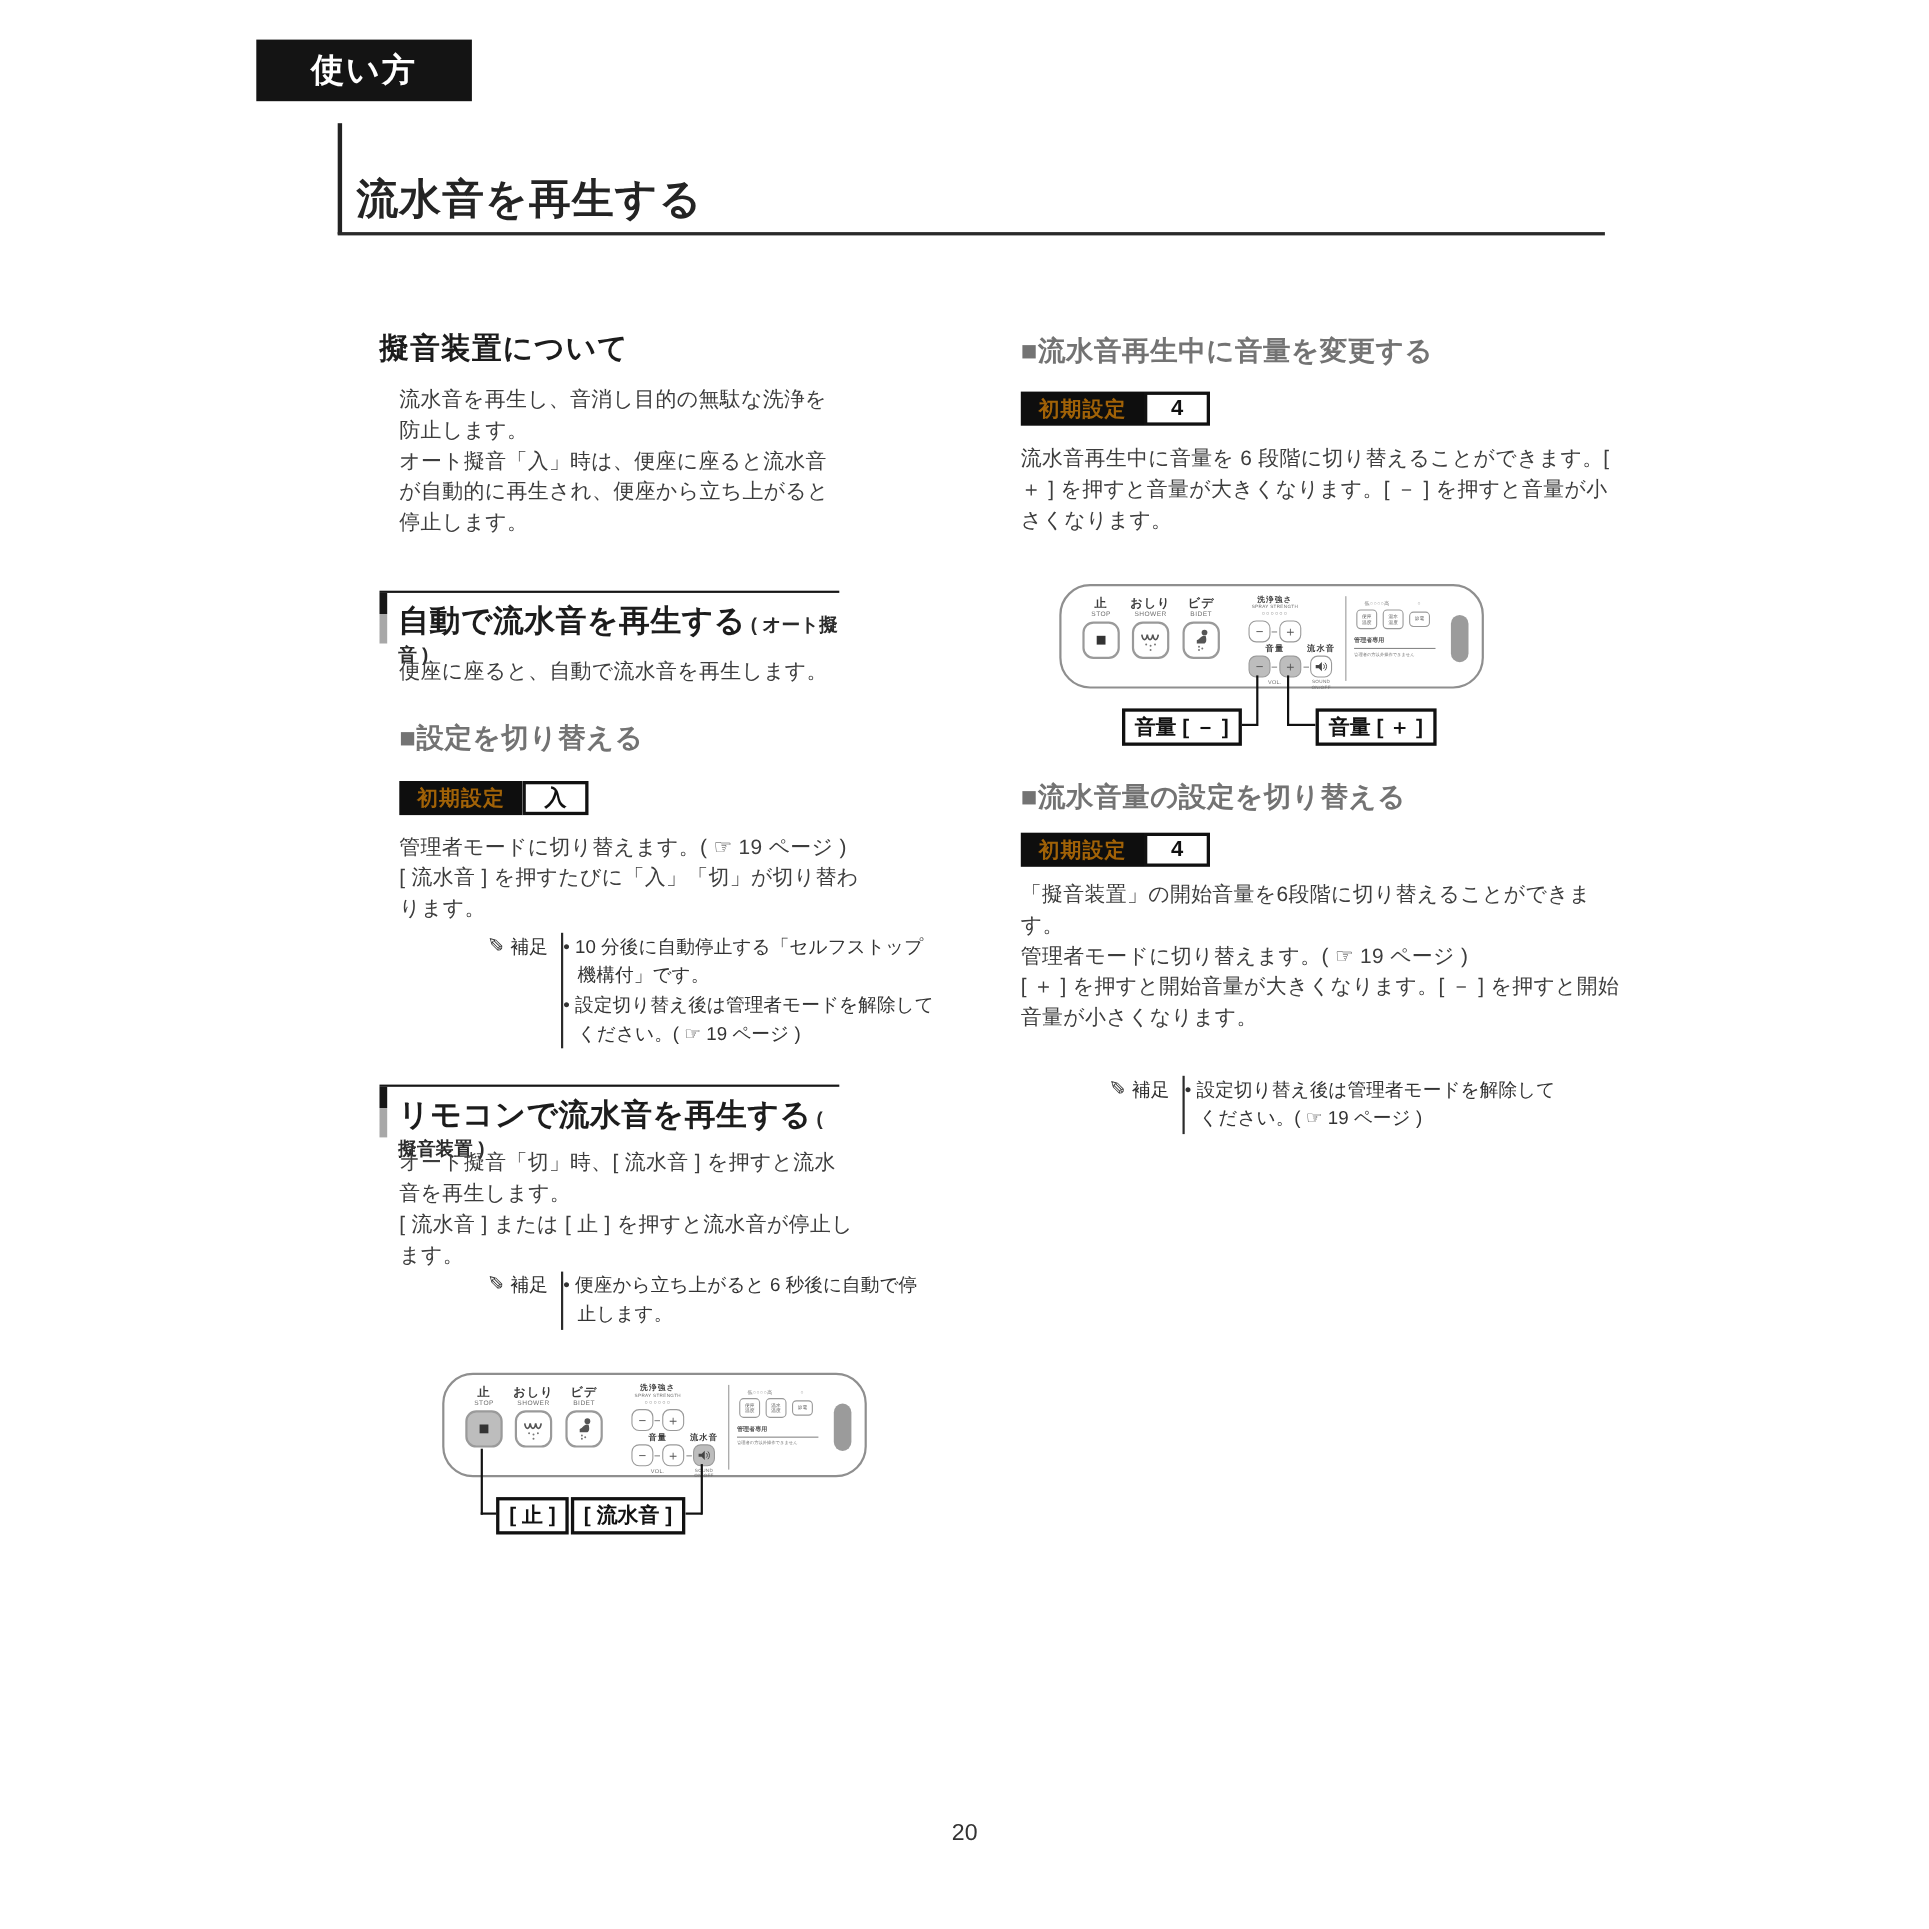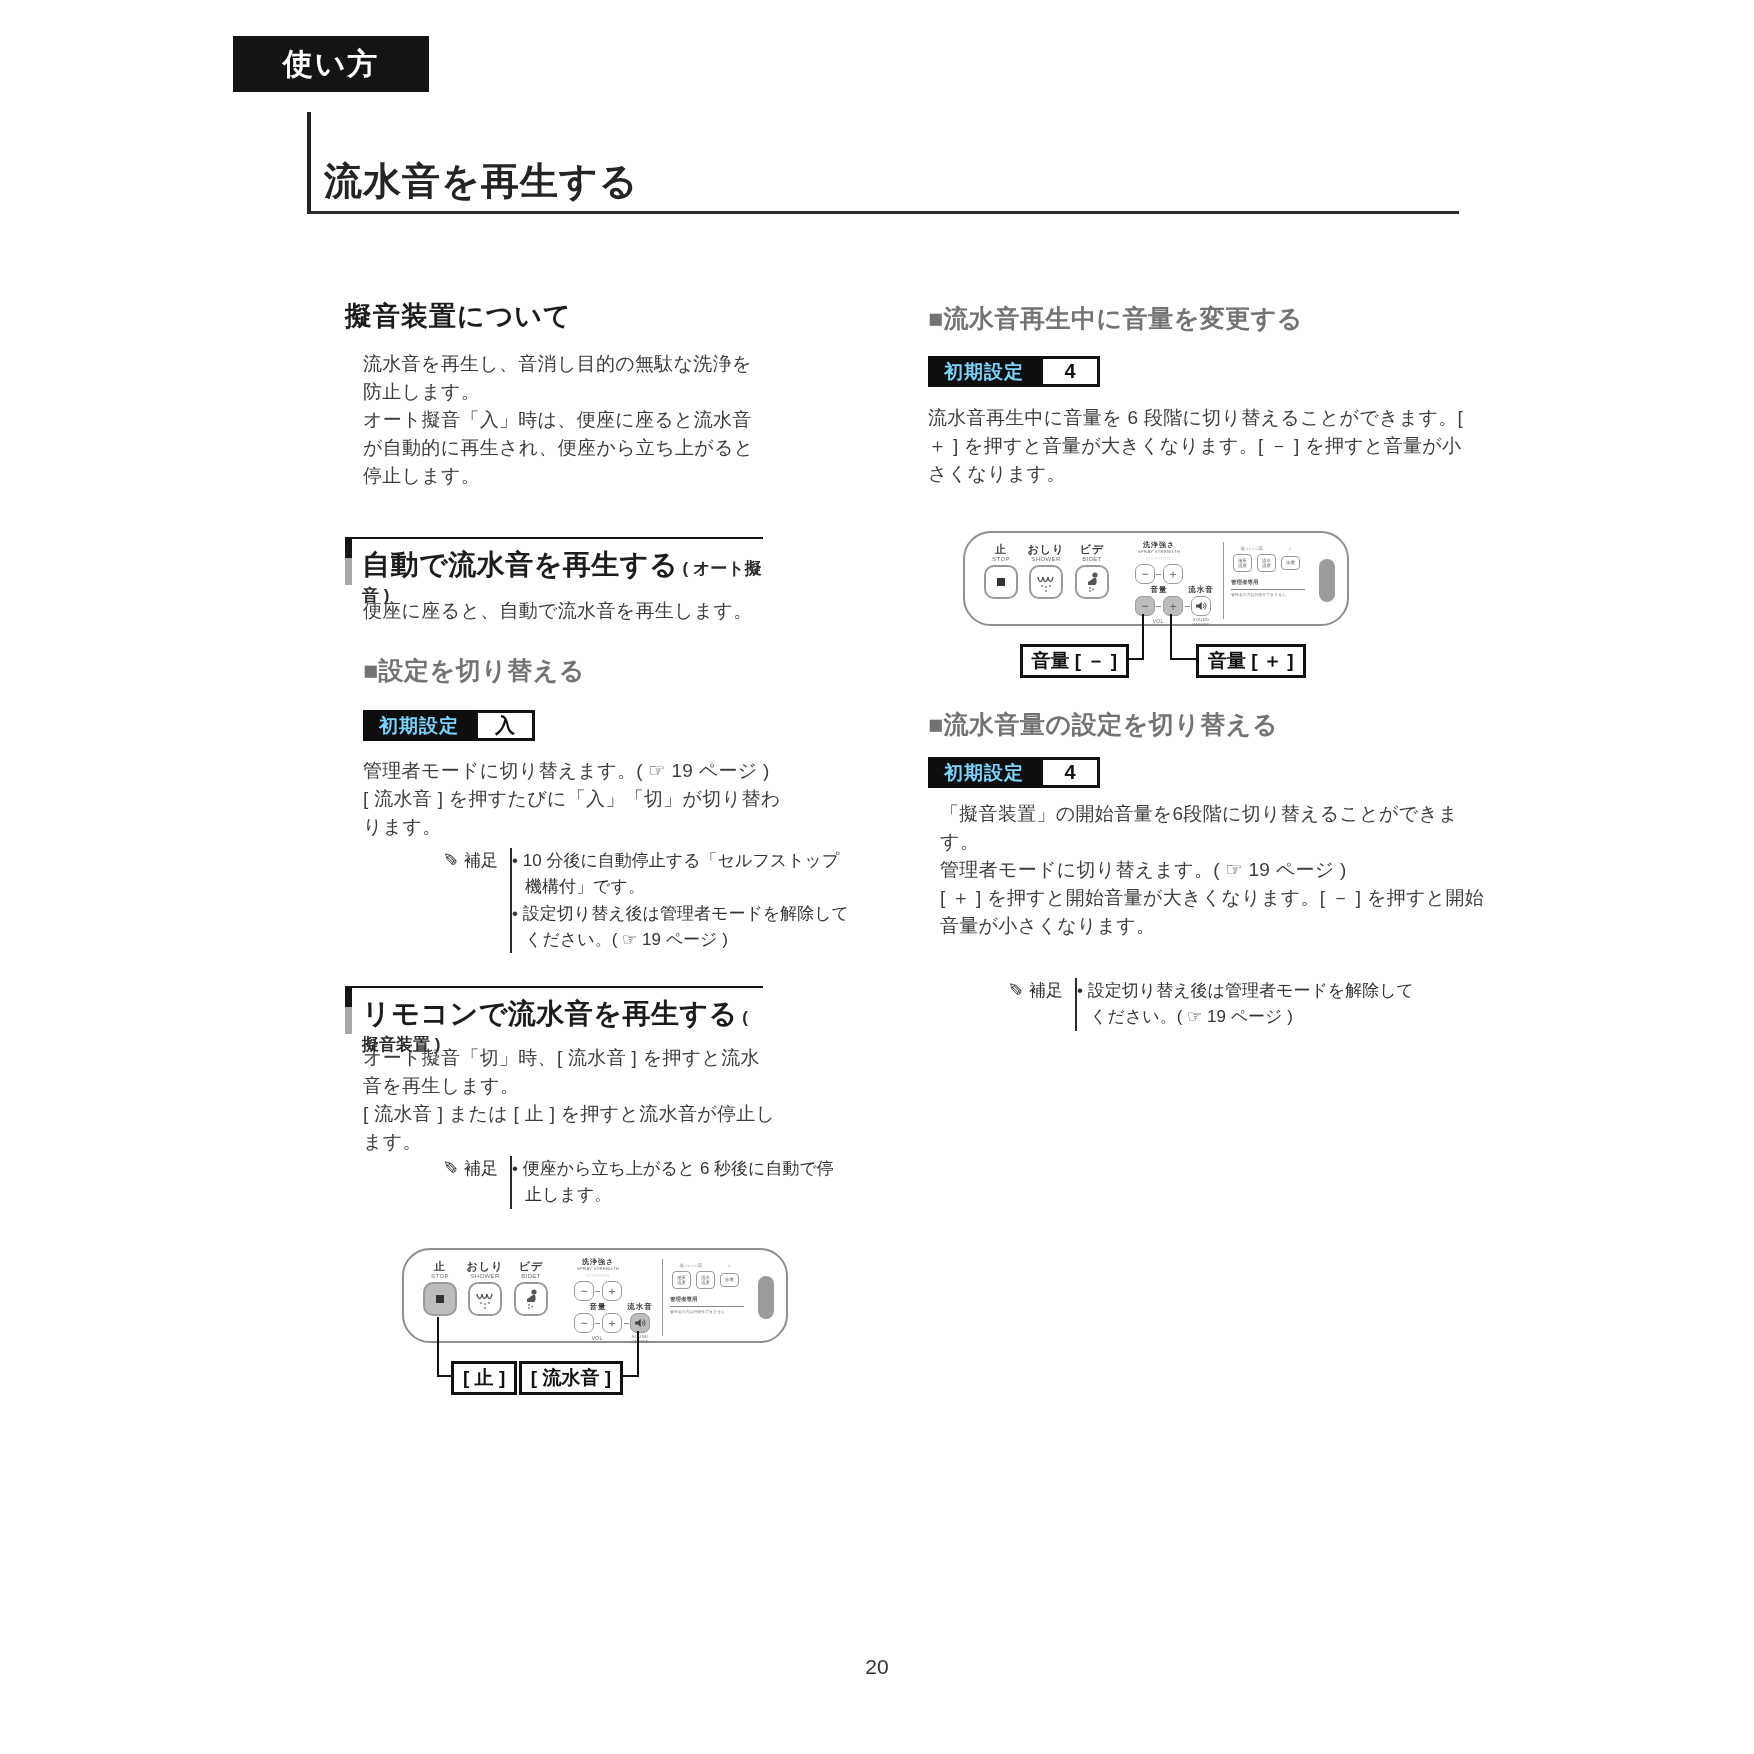--- a/index.html
+++ b/index.html
@@ -24,21 +24,21 @@
 
   
   .sec { position:absolute; border-top:2.5px solid #161616; padding:7px 0 0 17px; }
   .sec-bar { position:absolute; left:0; top:0; width:7px; height:46px;
     background:linear-gradient(#161616 0 42%, #a8a8a8 42% 100%); }
   .sec-title { font-size:28px; font-weight:700; color:#1c1c1c; letter-spacing:0.5px; }
   .sec-note { font-size:17px; font-weight:700; color:#2b2b2b; }
 
   
   .badge { position:absolute; display:flex; height:31px; }
-  .badge-label { background:#0e0e0e; color:#7dd3fc; font-size:19px; font-weight:700;
+  .badge-label { background:#0e0e0e; color:#a16207; font-size:19px; font-weight:700;
     display:flex; align-items:center; padding:0 16px; letter-spacing:1px; }
   .badge-value { border:3px solid #111; background:#fff; width:60px; display:flex;
     align-items:center; justify-content:center; font-size:20px; font-weight:700; color:#111; }
 
   
   .note { position:absolute; display:flex; align-items:stretch; }
   .note-head { display:flex; align-items:flex-start; gap:6px; padding-top:1px;
     font-size:17px; color:#2f2f2f; white-space:nowrap; margin-right:12px; }
   .pencil-icon::before { content:"✐"; font-size:18px; color:#2f2f2f; display:inline-block; transform:scaleX(-1); }
   .note-items { border-left:2.5px solid #2b2b2b; }
@@ -319,21 +319,21 @@
     <div class="cline-v" style="left:207px; top:83px; height:46px;"></div>
     <div class="cline-h" style="left:207px; top:127px; width:26px;"></div>
     <div class="callout" style="left:233px; top:113px;">音量 [ ＋ ]</div>
   </div>
 
   <div class="h3" style="left:928px; top:708px;">■流水音量の設定を切り替える</div>
   <div class="badge" style="left:928px; top:757px;">
     <div class="badge-label">初期設定</div>
     <div class="badge-value">4</div>
   </div>
-  <div class="body-text" style="left:928px; top:800px; width:545px;margin-left:12px;">「擬音装置」の開始音量を6段階に切り替えることができます。
+  <div class="body-text" style="left:928px; top:800px; width:545px;">「擬音装置」の開始音量を6段階に切り替えることができます。
 管理者モードに切り替えます。( ☞ 19 ページ )
 [ ＋ ] を押すと開始音量が大きくなります。[ － ] を押すと開始音量が小さくなります。</div>
 
   <div class="note" style="left:1008px; top:978px;">
     <div class="note-head">
       <span class="pencil-icon"></span>
       <span>補足</span>
     </div>
     <div class="note-items" style="width:340px;">
       <div class="note-item">設定切り替え後は管理者モードを解除してください。( ☞ 19 ページ )</div>

